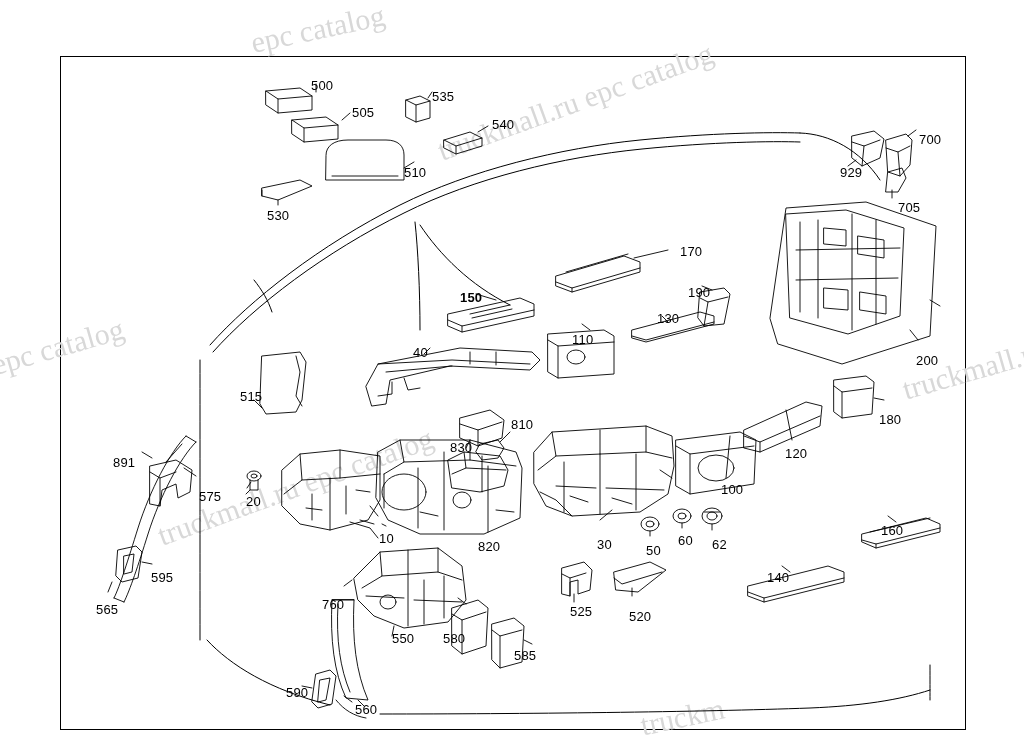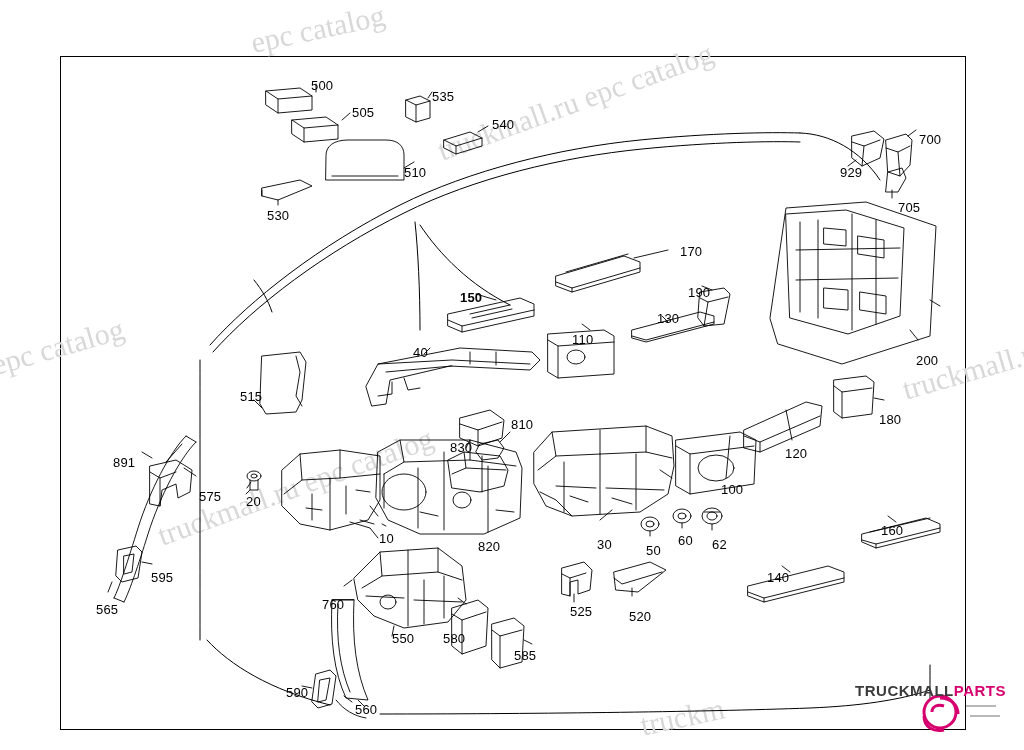--- a/index.html
+++ b/index.html
@@ -487,31 +487,14 @@
       <div class="label" style="left: 322px; top: 597px;">760</div>
       <div class="label" style="left: 570px; top: 604px;">525</div>
       <div class="label" style="left: 629px; top: 609px;">520</div>
       <div class="label" style="left: 392px; top: 631px;">550</div>
       <div class="label" style="left: 443px; top: 631px;">580</div>
       <div class="label" style="left: 514px; top: 648px;">585</div>
       <div class="label" style="left: 286px; top: 685px;">590</div>
       <div class="label" style="left: 355px; top: 702px;">560</div>
     </div>
 
-  <div class="brand">
-    <div class="brand-text">
-      <span>TRUCKMALL</span><span class="accent">PARTS</span>
-    </div>
-    <svg width="190" height="60" viewBox="0 0 190 60">
-      <g fill="none" stroke="#d6006e" stroke-width="3">
-        <circle cx="120" cy="36" r="16"></circle>
-        <path d="M120 22 C 132 22 138 30 138 38"></path>
-        <path d="M104 40 C 104 52 114 56 124 54"></path>
-        <path d="M112 36 C 112 30 118 28 124 30"></path>
-      </g>
-      <g fill="none" stroke="#b8b8b8" stroke-width="2">
-        <path d="M146 30 L176 30"></path>
-        <path d="M150 40 L180 40"></path>
-      </g>
-    </svg>
-  </div>
 
 </div>
 
 </body></html>

